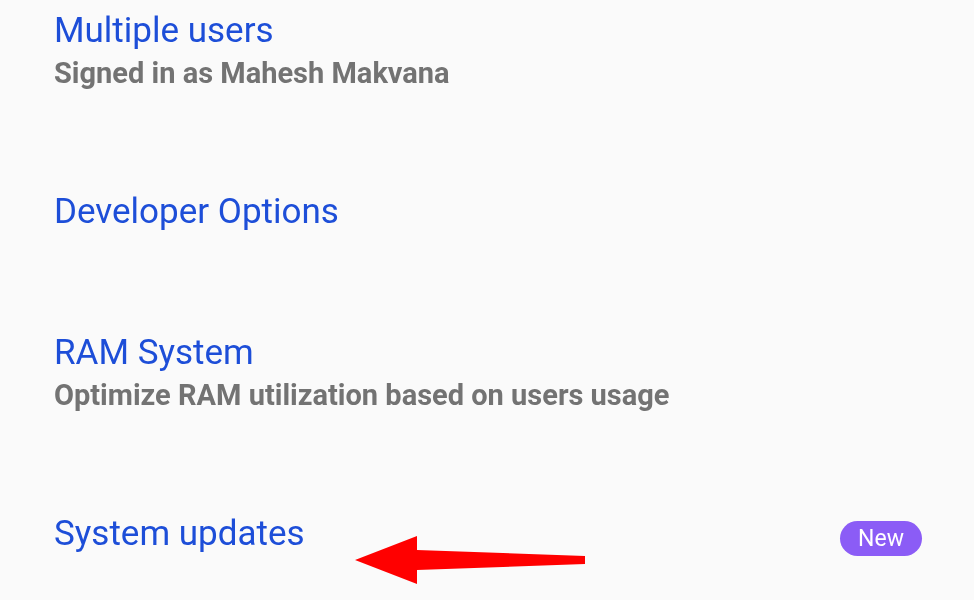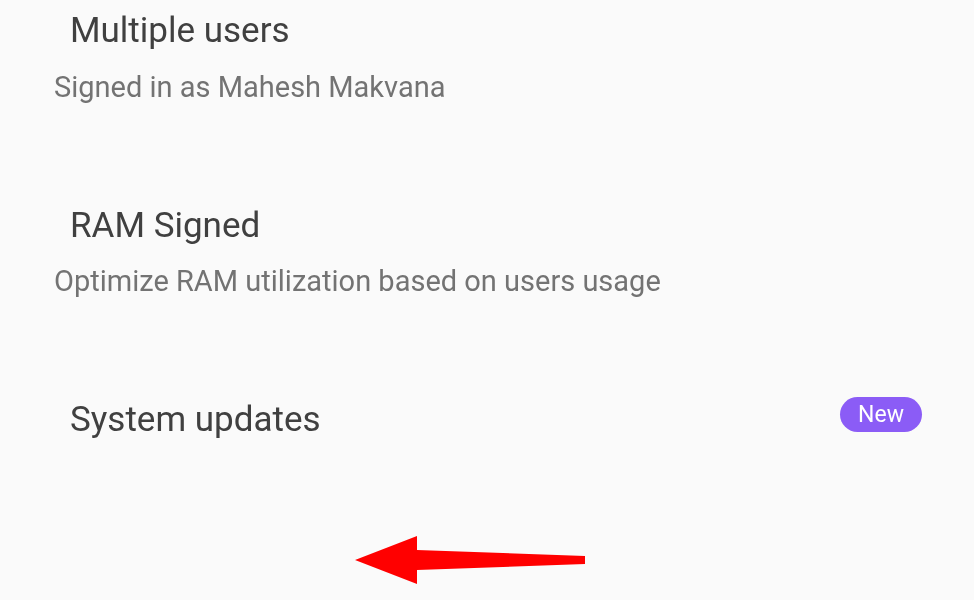--- a/index.html
+++ b/index.html
@@ -20,35 +20,34 @@
     }
     .settings-item {
       padding-top: 8px;
       padding-bottom: 8px;
     }
     .settings-item.spaced {
       margin-top: 80px;
     }
     .item-title {
       font-size: 35px;
-      color: #404040;
+      color: #1d4ed8;
       font-weight: 400;
       line-height: 1.3;
-      margin-left: 16px;
     }
     .item-subtitle {
       font-size: 29px;
       color: #737373;
-      font-weight: 400;
-      margin-top: 14px;
+      font-weight: 700;
+      margin-top: 0;
       line-height: 1.35;
     }
     .item-row {
       display: flex;
-      align-items: flex-start;
+      align-items: flex-end;
       justify-content: space-between;
       width: 868px;
     }
     .badge {
       background: #8b5cf6;
       color: #ffffff;
       font-size: 23px;
       padding: 4px 18px;
       border-radius: 999px;
       font-weight: 400;
@@ -63,23 +62,26 @@
 </head>
 <body>
 
 <div class="settings-list">
 
   <div class="settings-item">
     <div class="item-title">Multiple users</div>
     <div class="item-subtitle">Signed in as Mahesh Makvana</div>
   </div>
 
+  <div class="settings-item spaced">
+    <div class="item-title">Developer Options</div>
+  </div>
 
   <div class="settings-item spaced">
-    <div class="item-title">RAM Signed</div>
+    <div class="item-title">RAM System</div>
     <div class="item-subtitle">Optimize RAM utilization based on users usage</div>
   </div>
 
   <div class="settings-item spaced">
     <div class="item-row">
       <div class="item-title">System updates</div>
       <div class="badge">New</div>
     </div>
   </div>
 

